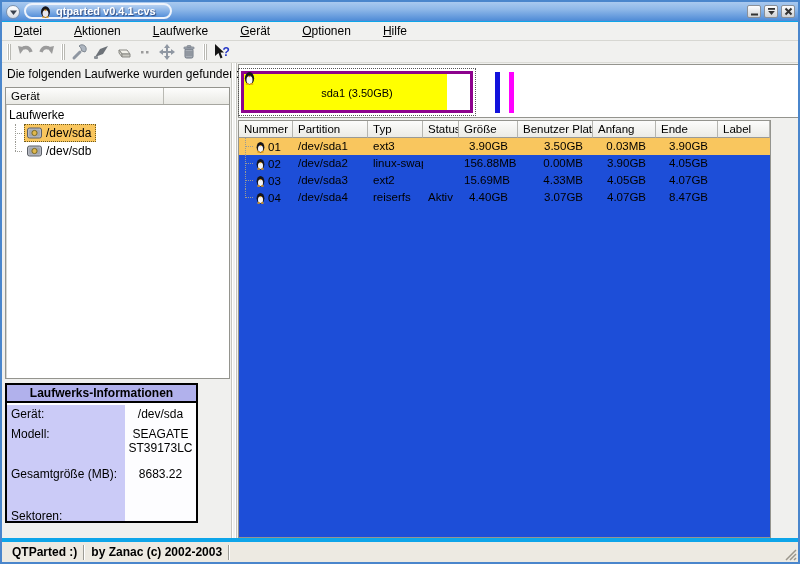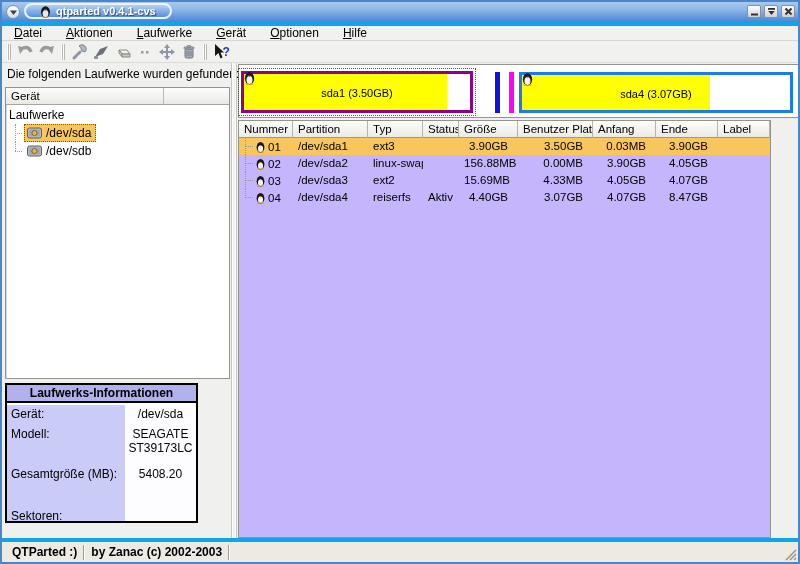--- a/index.html
+++ b/index.html
@@ -20,22 +20,22 @@
                    border:2px solid #eef3fb; border-radius:10px;
                    background:linear-gradient(#b6d1f2,#5590da);
                    display:flex; align-items:center; gap:5px; }
   .title-text { color:#fff; font-weight:bold; font-size:11px; text-shadow:1px 1px 1px rgba(0,0,40,.55); white-space:nowrap; }
   .tb-buttons { position:absolute; right:3px; top:3px; display:flex; gap:3px; }
   .tb-btn { width:14px; height:13px; border:1px solid #8a9099; border-radius:2px;
             background:linear-gradient(#fdfdfd,#cfd2d6); display:flex; align-items:center; justify-content:center; }
 
   
   .menubar { position:absolute; left:0; top:19px; right:0; height:20px; background:#f1f1ef;
-             border-top:5px solid #0ea5e9; border-bottom:1px solid #d7d7d2;
-             display:flex; align-items:center; padding-left:6px; gap:12px; }
+             border-top:1px solid #0ea5e9; border-bottom:1px solid #d7d7d2;
+             display:flex; align-items:center; padding-left:6px; gap:20px; }
   .menu-item { padding:2px 6px; }
   .menu-item u { text-decoration:underline; }
 
   
   .toolbar { position:absolute; left:0; top:39px; right:0; height:22px; background:#f1f1ef;
              border-bottom:1px solid #dcdcd7; display:flex; align-items:center; padding-left:2px; }
   .grip { width:4px; height:16px; margin:0 3px;
           border-left:1px solid #fff; border-right:1px solid #b9b9b3;
           box-shadow:inset 1px 0 0 #b9b9b3, inset -1px 0 0 #fff; }
   .tool-btn { width:22px; height:20px; display:flex; align-items:center; justify-content:center; }
@@ -81,21 +81,21 @@
                 border:1px solid #94948e; }
   .pbar { position:absolute; }
   .pbar .fillwrap { position:absolute; inset:0; background:#fff; }
   .pbar .fill { position:absolute; left:0; top:0; bottom:0; }
   .pbar .bar-label { position:absolute; left:0; right:0; top:54%; transform:translateY(-50%);
                      text-align:center; font-size:11px; }
   .pbar.selected { outline:1px dotted #555; outline-offset:2px; }
   .pbar .tux { position:absolute; left:0px; top:-3px; }
 
   
-  .ptable { position:absolute; left:236px; top:57px; width:533px; bottom:0; background:#c4b5fd;
+  .ptable { position:absolute; left:236px; top:57px; width:533px; bottom:0; background:#1d4ed8;
             border:1px solid #94948e; font-size:11.5px; overflow:hidden; }
   .pt-grid { display:grid; grid-template-columns:54px 75px 55px 36px 59px 75px 63px 62px 1fr; }
   .pt-head .cell { height:17px; background:linear-gradient(#fcfcfb,#ebebe6);
                    border-right:1px solid #b5b5b0; border-bottom:1px solid #9a9a95;
                    padding:2px 0 0 5px; white-space:nowrap; overflow:hidden; }
   .pt-row .cell { height:17px; padding:2px 0 0 5px; white-space:nowrap; overflow:hidden; }
   .pt-row .num { text-align:right; padding-right:10px; }
   .pt-row.selected .cell { background:#f9c65e;align-items:center; }
   .cell.c-first { display:flex; align-items:center; padding:0; gap:3px; }
   .tbl-branch { width:14px; height:17px; position:relative; flex:0 0 14px; }
@@ -266,21 +266,21 @@
     </div>
 
     <div class="info-panel">
       <div class="info-header">Laufwerks-Informationen</div>
       <div class="info-body">
           <div class="info-label">Gerät:</div>
           <div class="info-value">/dev/sda</div>
           <div class="info-label">Modell:</div>
           <div class="info-value">SEAGATE ST39173LC</div>
           <div class="info-label">Gesamtgröße (MB):</div>
-          <div class="info-value">5408.20</div>
+          <div class="info-value">8683.22</div>
           <div class="info-label">Sektoren:</div>
         </div>
     </div>
 
     <div class="splitter"></div>
 
     <div class="bars-panel">
         <div class="pbar selected" style="left: 2px; top: 6px; width: 232px; height: 42px; border: 3px solid rgb(141, 2, 141);">
           <div class="fillwrap">
             <div class="fill" style="width: 90%; background: rgb(255, 255, 0);"></div>
@@ -289,33 +289,20 @@
           <span class="tux"><svg width="11" height="14" viewBox="0 0 10 13">
               <ellipse cx="5" cy="6.8" rx="4.3" ry="5.8" fill="#15151c"></ellipse>
               <ellipse cx="5" cy="8.4" rx="2.8" ry="3.7" fill="#f4f4f6"></ellipse>
               <polygon points="3.6,4.4 6.4,4.4 5,6" fill="#e89c10"></polygon>
               <rect x="1.4" y="11.3" width="3.1" height="1.5" rx="0.7" fill="#e89c10"></rect>
               <rect x="5.5" y="11.3" width="3.1" height="1.5" rx="0.7" fill="#e89c10"></rect>
             </svg></span>
         </div>
         <div class="pbar" style="left: 256px; top: 7px; width: 5px; height: 41px; background: rgb(18, 18, 220);"></div>
         <div class="pbar" style="left: 270px; top: 7px; width: 5px; height: 41px; background: rgb(255, 0, 255);"></div>
-        <div class="pbar" style="left: 280px; top: 7px; width: 274px; height: 41px; border: 3px solid rgb(29, 124, 236);">
-          <div class="fillwrap">
-            <div class="fill" style="width: 70%; background: rgb(255, 255, 0);"></div>
-          </div>
-          <span class="bar-label">sda4 (3.07GB)</span>
-          <span class="tux"><svg width="11" height="14" viewBox="0 0 10 13">
-              <ellipse cx="5" cy="6.8" rx="4.3" ry="5.8" fill="#15151c"></ellipse>
-              <ellipse cx="5" cy="8.4" rx="2.8" ry="3.7" fill="#f4f4f6"></ellipse>
-              <polygon points="3.6,4.4 6.4,4.4 5,6" fill="#e89c10"></polygon>
-              <rect x="1.4" y="11.3" width="3.1" height="1.5" rx="0.7" fill="#e89c10"></rect>
-              <rect x="5.5" y="11.3" width="3.1" height="1.5" rx="0.7" fill="#e89c10"></rect>
-            </svg></span>
-        </div>
       </div>
 
     <div class="ptable">
       <div class="pt-grid pt-head">
           <div class="cell">Nummer</div>
           <div class="cell">Partition</div>
           <div class="cell">Typ</div>
           <div class="cell">Status</div>
           <div class="cell">Größe</div>
           <div class="cell">Benutzer Platz</div>

